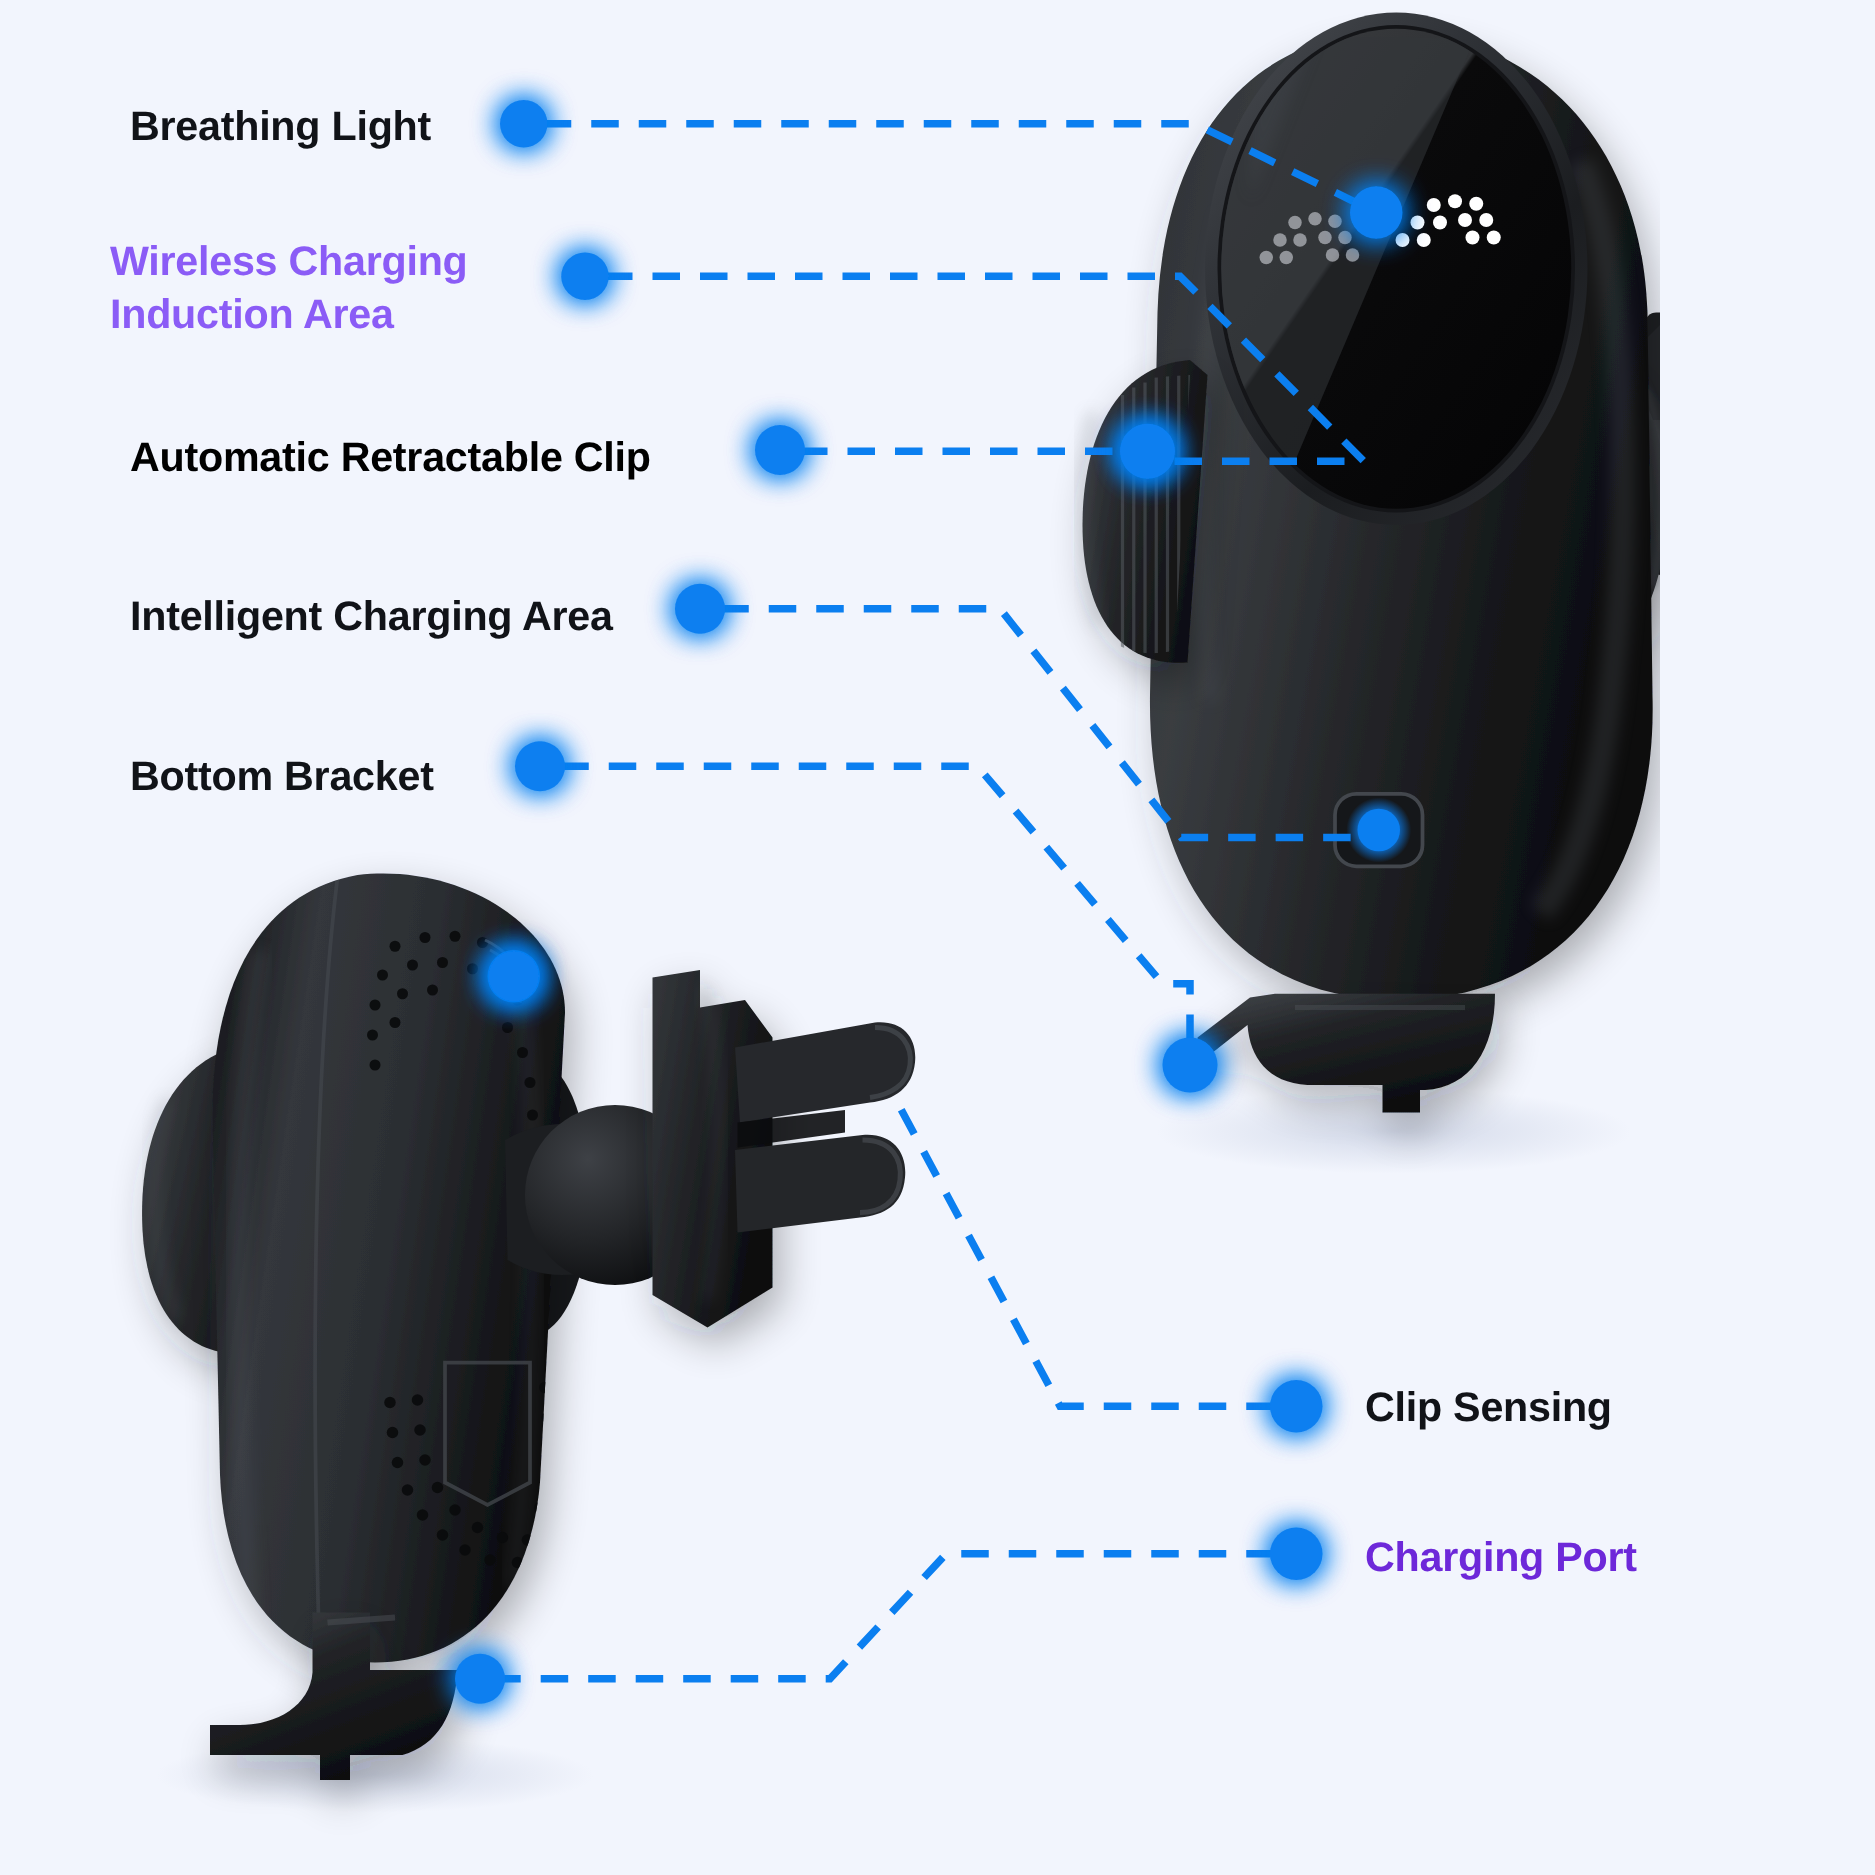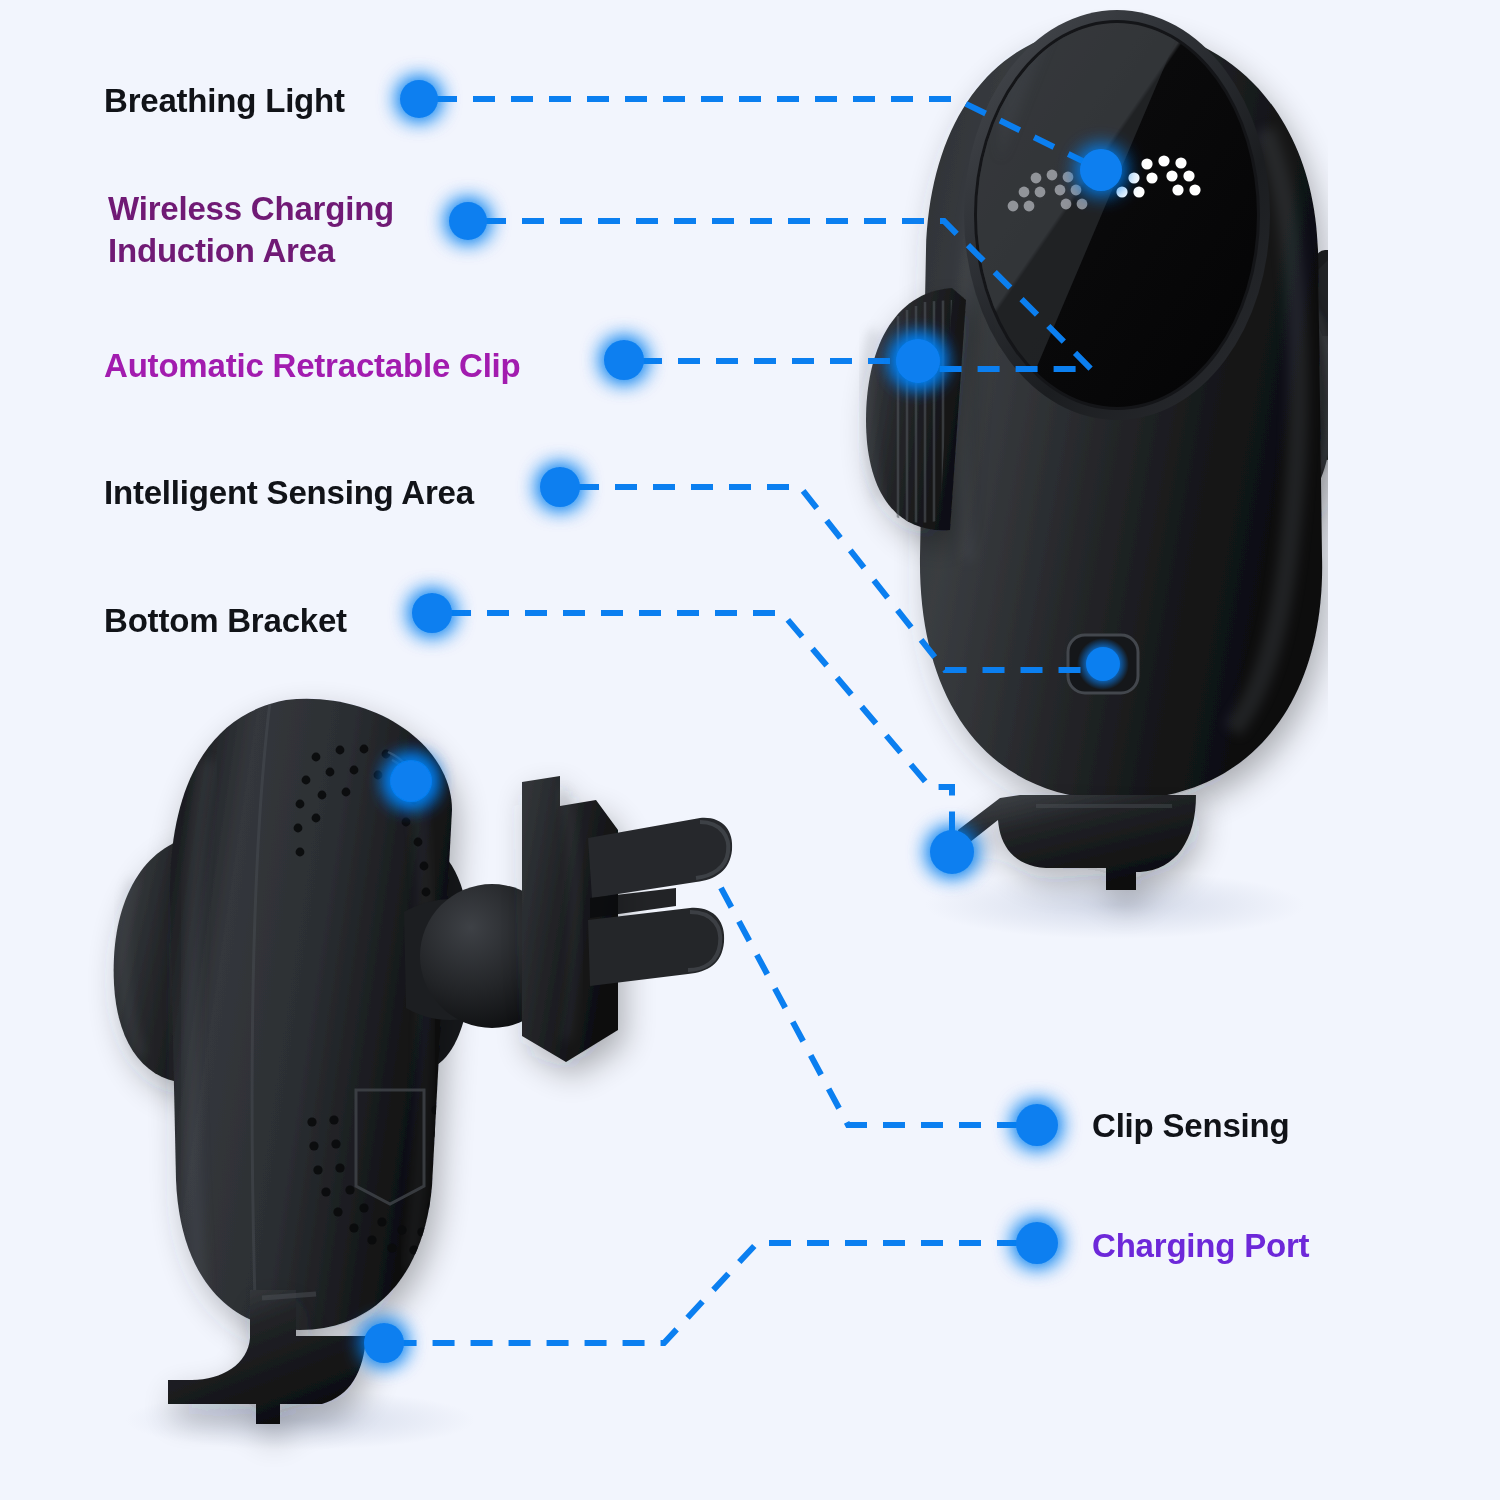--- a/index.html
+++ b/index.html
@@ -370,22 +370,22 @@
         <circle cx="952" cy="852" r="22" fill="#0b7ff0" filter="url(#dotGlow)"></circle>
         <circle cx="1037" cy="1125" r="21" fill="#0b7ff0" filter="url(#dotGlow)"></circle>
         <circle cx="411" cy="781" r="20" fill="#0b7ff0" filter="url(#dotGlow)"></circle>
         <circle cx="1037" cy="1243" r="21" fill="#0b7ff0" filter="url(#dotGlow)"></circle>
         <circle cx="384" cy="1343" r="20" fill="#0b7ff0" filter="url(#dotGlow)"></circle>
       </g>
   </svg>
 
   <div id="callout-labels">
       <div class="callout-label left" style="left: 104px; top: 80px; color: rgb(17, 19, 24);">Breathing Light</div>
-      <div class="callout-label left" style="left: 108px; top: 188px; color: #701a75;">Wireless Charging
+      <div class="callout-label left" style="left: 88px; top: 188px; color: #8b5cf6;">Wireless Charging
 Induction Area</div>
-      <div class="callout-label left" style="left: 104px; top: 345px; color: #a21caf;">Automatic Retractable Clip</div>
-      <div class="callout-label left" style="left: 104px; top: 472px; color: rgb(17, 19, 24);">Intelligent Sensing Area</div>
+      <div class="callout-label left" style="left: 104px; top: 345px; color: #000000;">Automatic Retractable Clip</div>
+      <div class="callout-label left" style="left: 104px; top: 472px; color: rgb(17, 19, 24);">Intelligent Charging Area</div>
       <div class="callout-label left" style="left: 104px; top: 600px; color: rgb(17, 19, 24);">Bottom Bracket</div>
       <div class="callout-label right" style="left: 1092px; top: 1105px; color: rgb(17, 19, 24);">Clip Sensing</div>
       <div class="callout-label right" style="left: 1092px; top: 1225px; color: #6d28d9;">Charging Port</div>
     </div>
 
 </div>
 
 </body></html>

